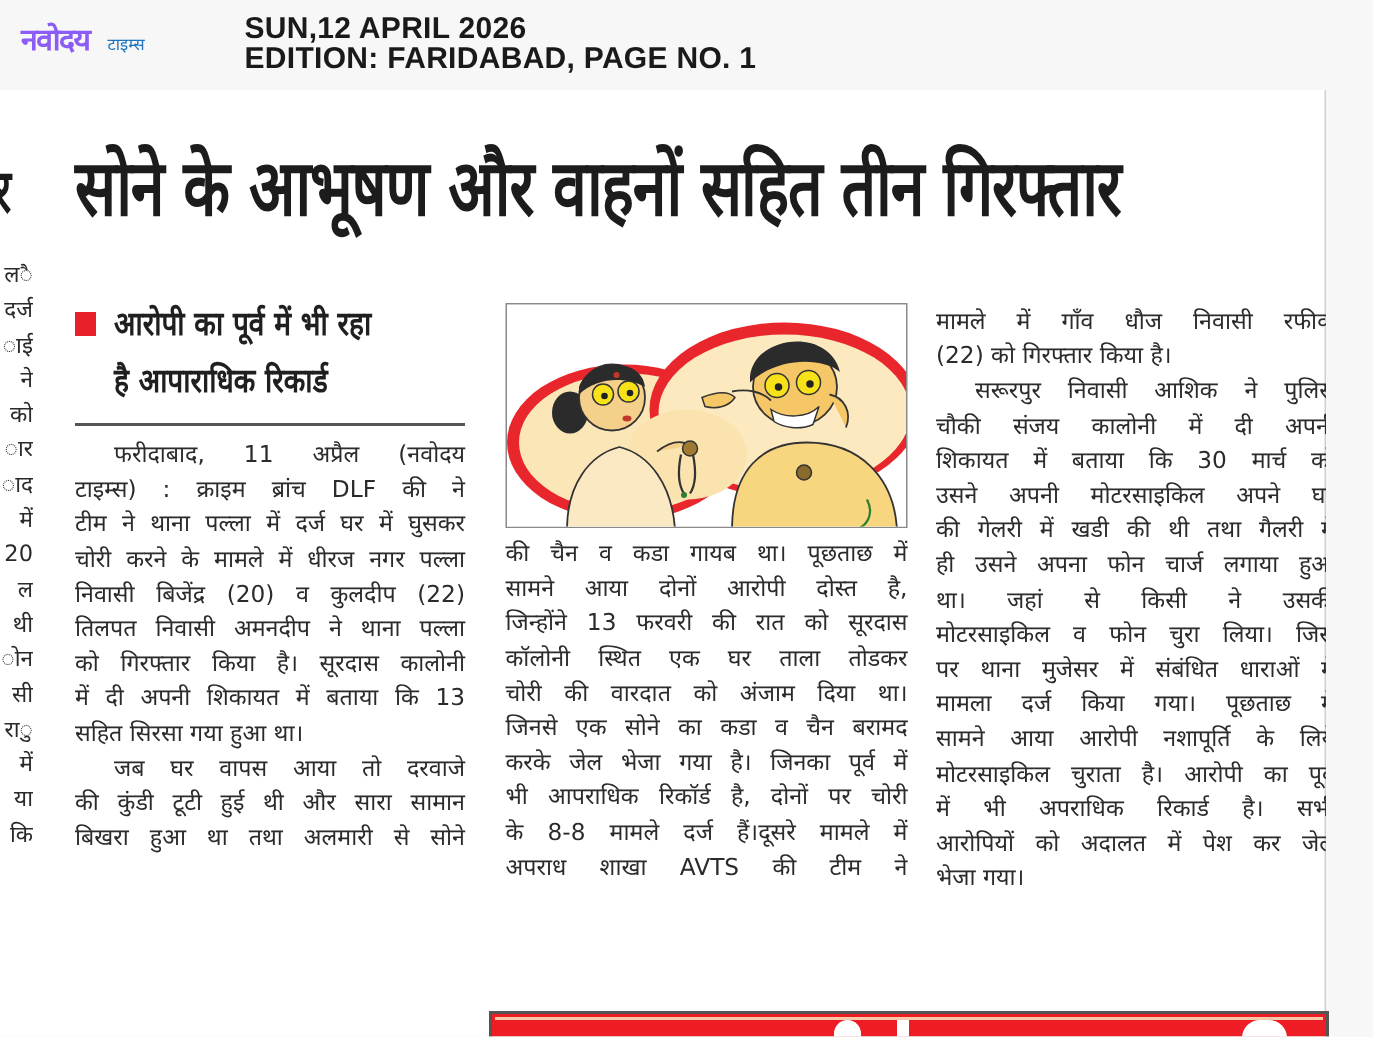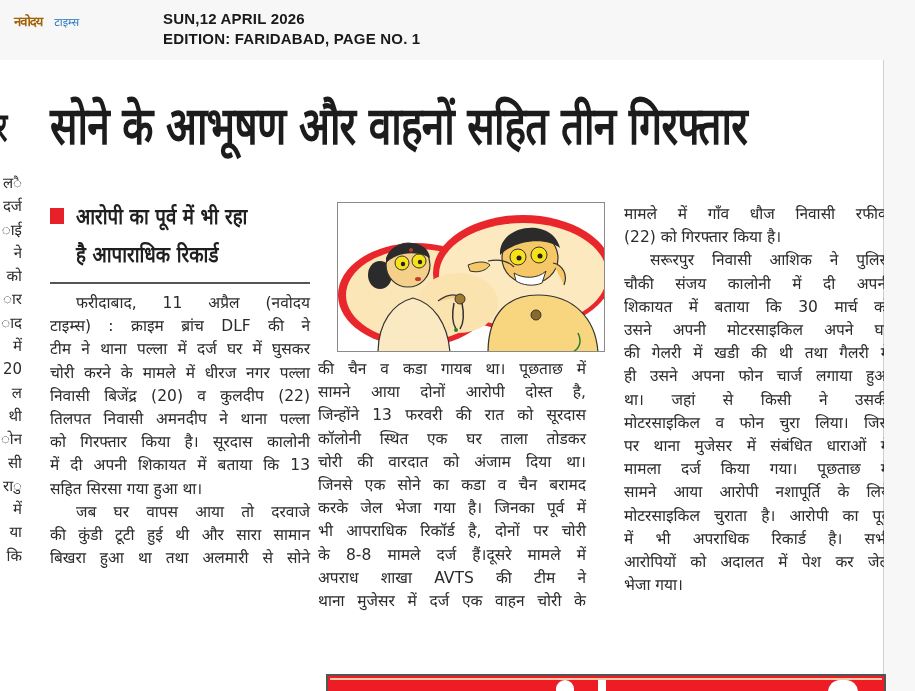--- a/index.html
+++ b/index.html
@@ -1,23 +1,23 @@
 <!DOCTYPE html>
 <html><head>
   <meta charset="utf-8">
   <style>
     * { box-sizing: border-box; margin: 0; padding: 0; }
     html, body { width: 915px; height: 691px; overflow: hidden; background: #f7f7f7; }
     body { position: relative; font-family: "DejaVu Sans", sans-serif; color: #222; }
 
     .topbar { position: absolute; left: 0; top: 0; width: 915px; height: 60px; background: #f7f7f7; }
     .logo { position: absolute; left: 14px; top: 12px; height: 24px; display: flex; align-items: baseline; }
-    .logo-main { font-family: "DejaVu Sans", sans-serif; font-weight: 900; font-size: 13px; color: #a16207; letter-spacing: -1px; }
+    .logo-main { font-family: "DejaVu Sans", sans-serif; font-weight: 900; font-size: 20px; color: #8b5cf6; letter-spacing: -1px; }
     .logo-sub { font-family: "DejaVu Sans", sans-serif; font-size: 11px; color: #1e73be; margin-left: 12px; }
-    .edition { position: absolute; left: 163px; top: 9px; font-family: "Liberation Sans", sans-serif; font-weight: 700; font-size: 15px; line-height: 20px; color: #1a1a1a; letter-spacing: 0.2px; }
+    .edition { position: absolute; left: 163px; top: 9px; font-family: "Liberation Sans", sans-serif; font-weight: 700; font-size: 20px; line-height: 20px; color: #1a1a1a; letter-spacing: 0.2px; }
 
     .page { position: absolute; left: 0; top: 60px; width: 884px; height: 631px; background: #ffffff; border-right: 1px solid #d0d0d0; }
     .scroll-edge { position: absolute; left: 884px; top: 60px; width: 31px; height: 631px; background: #f7f7f7; }
 
     .prev-headline-tail { position: absolute; left: -4px; top: 38px; font-family: "DejaVu Sans", sans-serif; font-weight: 900; font-size: 40px; color: #1a1a1a; transform: scaleX(0.7); transform-origin: left; }
 
     .headline { position: absolute; left: 50px; top: 28px; width: 840px; font-family: "DejaVu Sans", sans-serif; font-weight: 900; font-size: 52px; line-height: 76px; color: #1c1c1c; letter-spacing: -1px; transform: scaleX(0.78); transform-origin: left; white-space: nowrap; }
 
     .prev-col { position: absolute; left: 0; top: 112px; width: 22px; overflow: hidden; }
     .prev-col div { font-size: 15px; line-height: 23.3px; color: #2a2a2a; text-align: right; white-space: nowrap; direction: rtl; }
@@ -27,21 +27,21 @@
     .subhead-text { position: absolute; left: 26px; top: 0; width: 280px; font-family: "DejaVu Sans", sans-serif; font-weight: 800; font-size: 22px; line-height: 38px; color: #1f1f1f; transform: scaleX(0.85); transform-origin: left; }
     .subhead-text span { display: block; white-space: nowrap; }
     .subhead-rule { position: absolute; left: 50px; top: 222px; width: 260px; height: 2px; background: #555; }
 
     .col { position: absolute; font-size: 15.5px; line-height: 23.2px; color: #2b2b2b; }
     .col .line { display: block; white-space: nowrap; text-align: justify; text-align-last: justify; }
     .col .line.last { text-align-last: left; }
     .col .indent { padding-left: 26px; }
 
     .col1 { left: 50px; top: 232px; width: 260px; }
-    .col2 { left: 318px; top: 298px; width: 268px; }
+    .col2 { left: 337px; top: 298px; width: 268px; }
     .col3 { left: 624px; top: 143px; width: 266px; }
 
     .illustration { position: absolute; left: 337px; top: 142px; width: 268px; height: 150px; border: 1px solid #8a8a8a; background: #fff; overflow: hidden; }
 
     .banner { position: absolute; left: 326px; top: 674px; width: 560px; height: 17px; background: #ee1c25; border: 2px solid #555; border-bottom: none; }
     .banner-inner { position: absolute; left: 2px; top: 2px; right: 2px; height: 2px; background: #f6c9a8; }
     .banner-glyph { position: absolute; top: 4px; width: 24px; height: 14px; background: #fff; border-radius: 12px 12px 0 0; }
   </style>
 </head>
 <body>
@@ -149,21 +149,20 @@
     <span class="line">की चैन व कडा गायब था। पूछताछ में</span>
     <span class="line">सामने आया दोनों आरोपी दोस्त है,</span>
     <span class="line">जिन्होंने 13 फरवरी की रात को सूरदास</span>
     <span class="line">कॉलोनी स्थित एक घर ताला तोडकर</span>
     <span class="line">चोरी की वारदात को अंजाम दिया था।</span>
     <span class="line">जिनसे एक सोने का कडा व चैन बरामद</span>
     <span class="line">करके जेल भेजा गया है। जिनका पूर्व में</span>
     <span class="line">भी आपराधिक रिकॉर्ड है, दोनों पर चोरी</span>
     <span class="line">के 8-8 मामले दर्ज हैं।दूसरे मामले में</span>
     <span class="line">अपराध शाखा AVTS की टीम ने</span>
-    <span class="line">थाना मुजेसर में दर्ज एक वाहन चोरी के</span>
   </div>
 
   <div class="col col3">
     <span class="line">मामले में गाँव धौज निवासी रफीक</span>
     <span class="line last">(22) को गिरफ्तार किया है।</span>
     <span class="line indent">सरूरपुर निवासी आशिक ने पुलिस</span>
     <span class="line">चौकी संजय कालोनी में दी अपनी</span>
     <span class="line">शिकायत में बताया कि 30 मार्च को</span>
     <span class="line">उसने अपनी मोटरसाइकिल अपने घर</span>
     <span class="line">की गेलरी में खडी की थी तथा गैलरी में</span>

